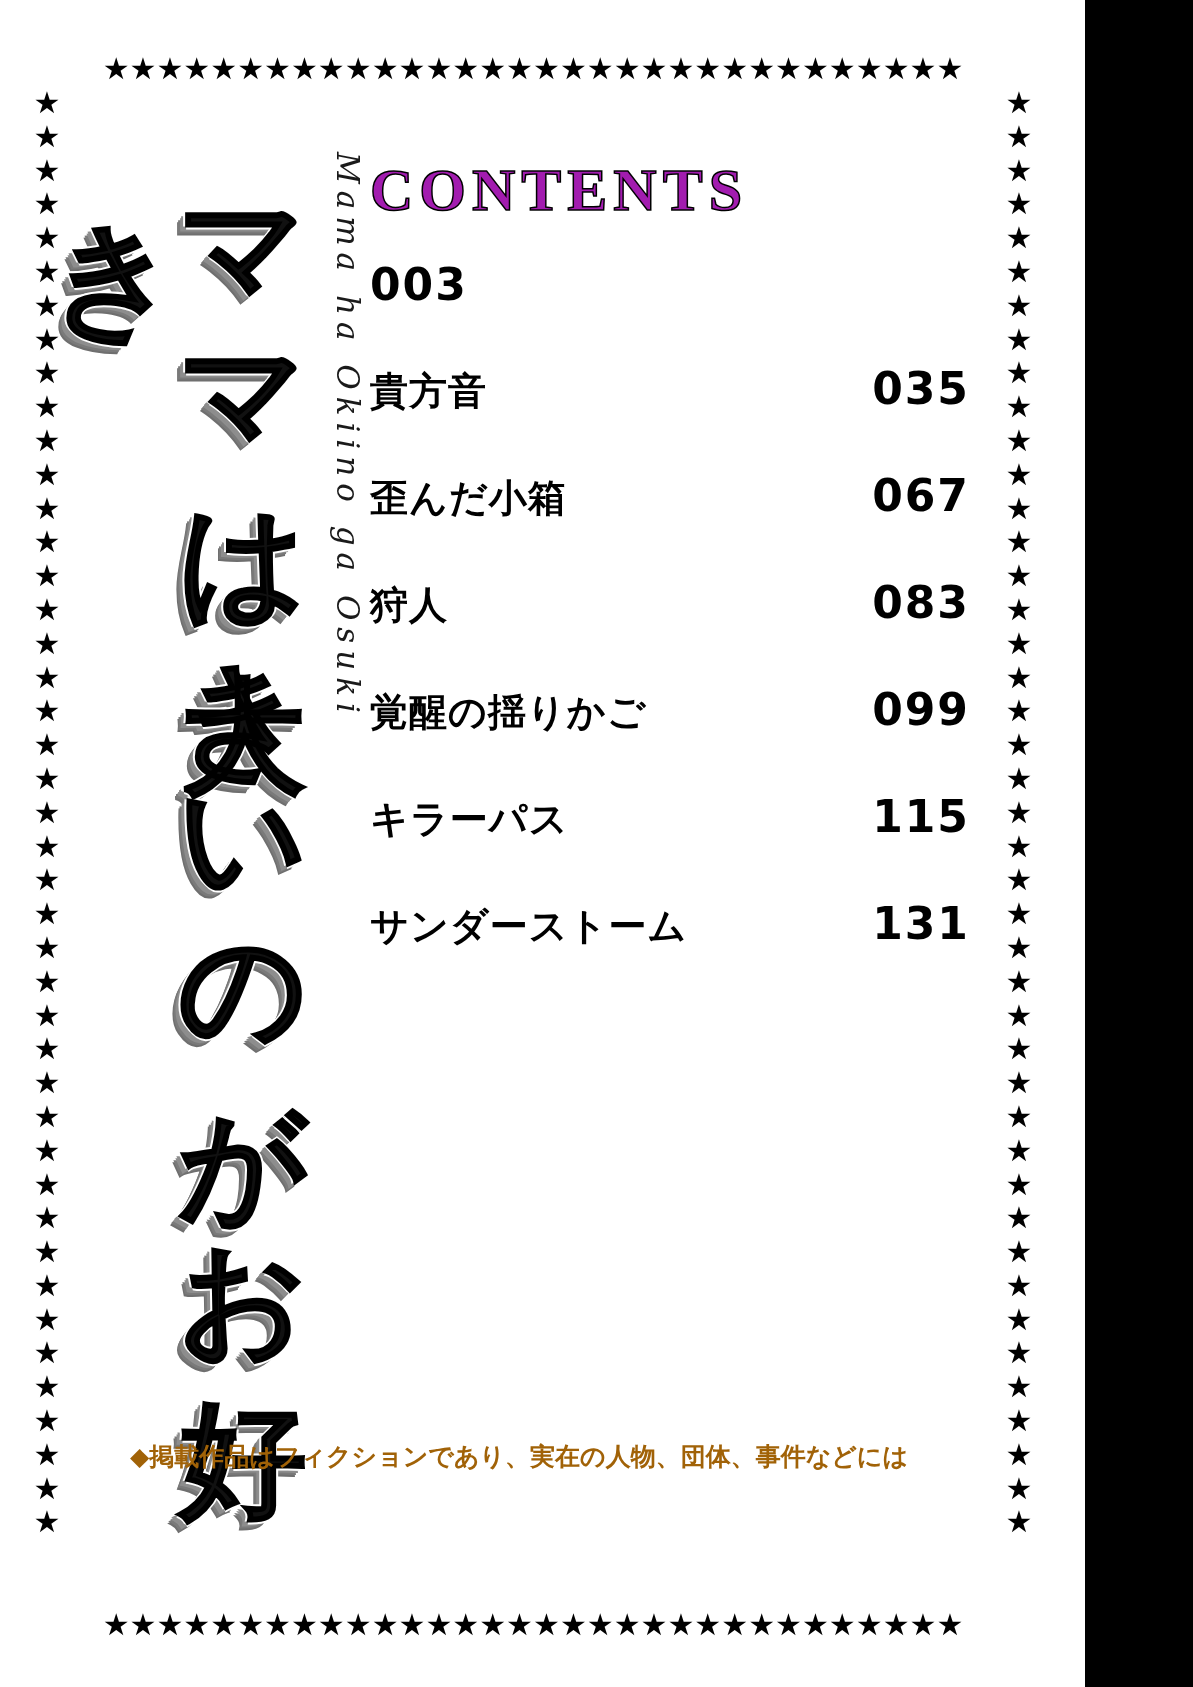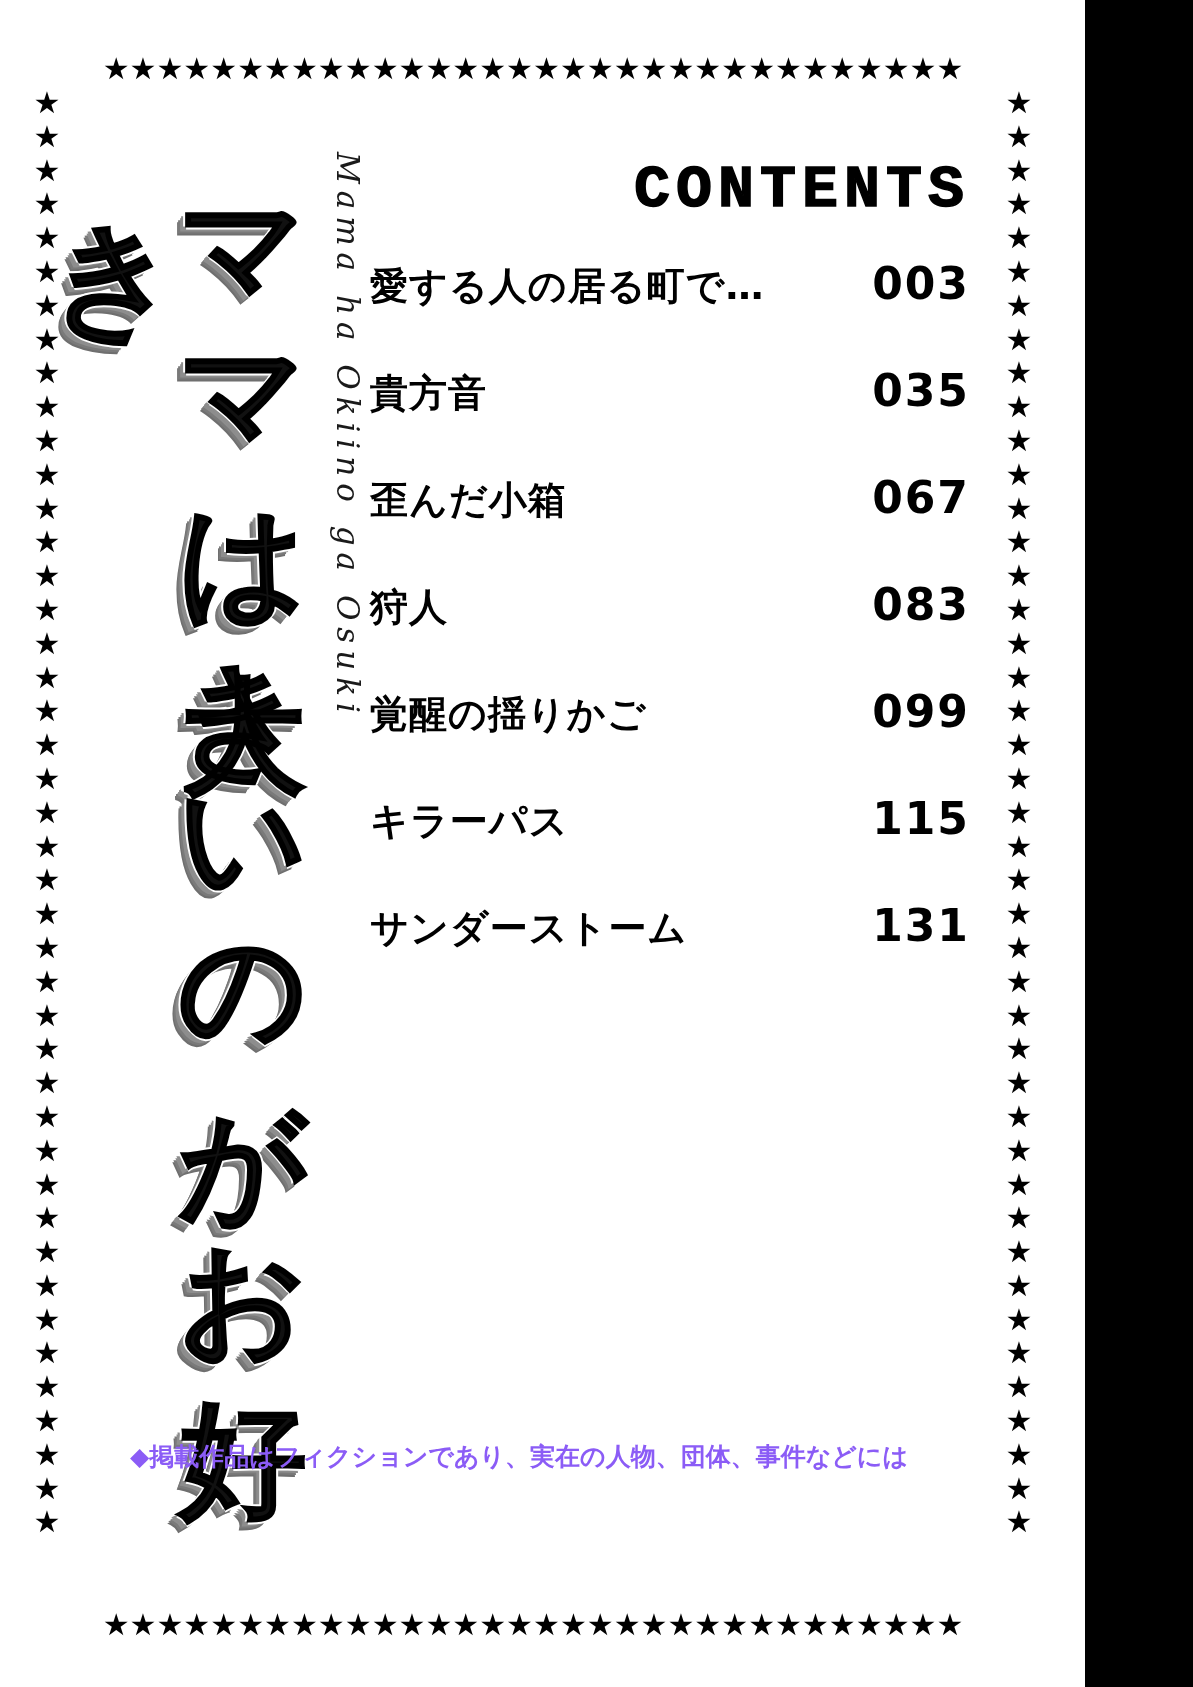--- a/index.html
+++ b/index.html
@@ -118,26 +118,26 @@
   }
 
   
   .contents {
     position: absolute;
     left: 300px;
     top: 60px;
     width: 600px;
   }
   .contents-heading {
-    font-family: Liberation Mono, monospace;
+    font-family: Liberation Serif, serif;
     font-weight: bold;
     font-size: 60px;
     letter-spacing: 6px;
-    text-align: right;
-    color: #000000;
+    text-align: left;
+    color: #a21caf;
     margin: 0 0 34px 0;
     -webkit-text-stroke: 1.5px #000;
   }
   .toc-list {
     list-style: none;
     margin: 0;
     padding: 0;
   }
   .toc-item {
     display: flex;
@@ -161,21 +161,21 @@
   
   .disclaimer {
     position: absolute;
     left: 60px;
     top: 1342px;
     width: 860px;
     font-family: "DejaVu Sans", sans-serif;
     font-weight: bold;
     font-size: 25px;
     line-height: 1.55;
-    color: #8b5cf6;
+    color: #a16207;
     text-align: left;
   }
 </style>
 </head>
 <body>
 
 <div class="page">
 
   <div class="star-frame">
     <div class="star-row top">★★★★★★★★★★★★★★★★★★★★★★★★★★★★★★★★</div>
@@ -188,21 +188,20 @@
 
     <div class="title-block">
       <div class="vtitle">ママは大きいのがお好き</div>
       <div class="romaji">Mama ha Okiino ga Osuki</div>
     </div>
 
     <div class="contents">
       <div class="contents-heading">CONTENTS</div>
       <ul class="toc-list">
         <li class="toc-item">
-          <span class="toc-title">愛する人の居る町で…</span>
           <span class="toc-page">003</span>
         </li>
         <li class="toc-item">
           <span class="toc-title">貴方音</span>
           <span class="toc-page">035</span>
         </li>
         <li class="toc-item">
           <span class="toc-title">歪んだ小箱</span>
           <span class="toc-page">067</span>
         </li>

